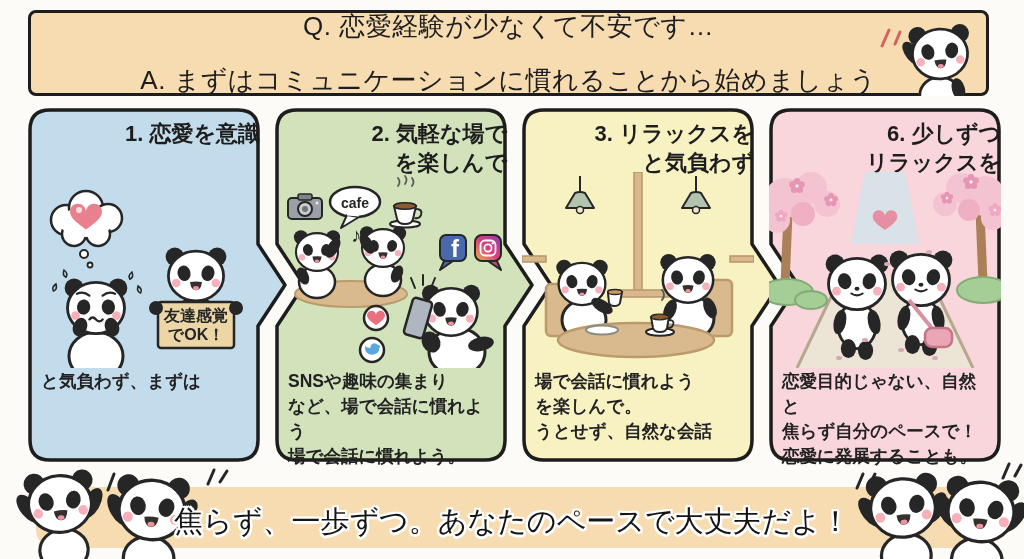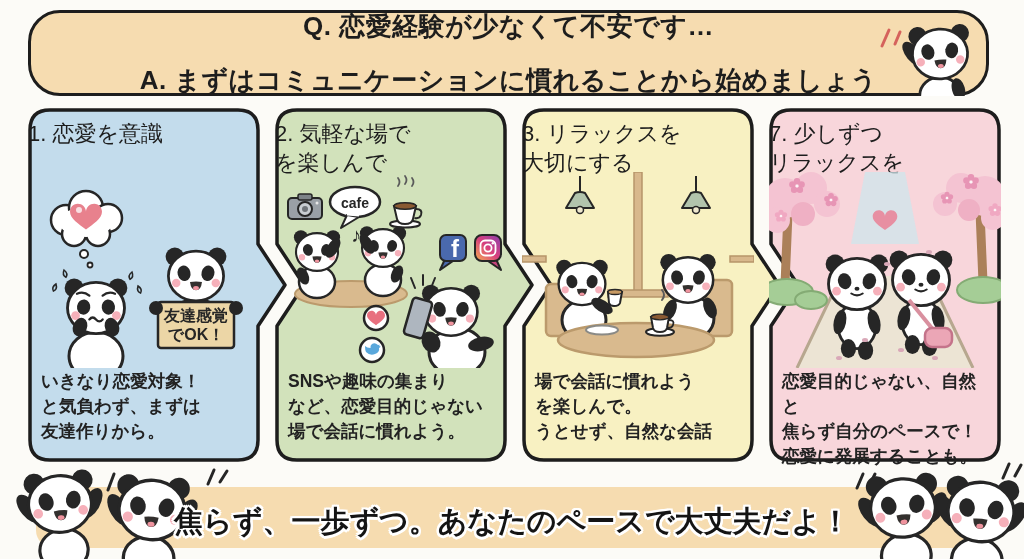--- a/index.html
+++ b/index.html
@@ -1,37 +1,37 @@
 <!DOCTYPE html>
 <html><head>
 <meta charset="utf-8">
 <style>
   html,body{margin:0;padding:0}
   .stage{position:relative;width:1024px;height:559px;background:#fcfbf7;overflow:hidden;
          font-family:"Liberation Sans","DejaVu Sans",sans-serif;color:#1d1d1d}
   
   .banner{position:absolute;left:28px;top:10px;width:955px;height:80px;
-          border:3.5px solid #1d1d1d;border-radius:32px;
+          border:3.5px solid #1d1d1d;border-radius:8px;
           display:flex;flex-direction:column;justify-content:center;text-align:center;
-          font-weight:bold;z-index:1}
+          font-weight:normal;z-index:1}
   .banner .l1{font-size:26px;letter-spacing:.5px}
   .banner .l2{font-size:26px;margin-top:19px;letter-spacing:.5px}
   
   .panel{position:absolute;top:108px;width:262px;height:354px;z-index:1}
   .shell{position:absolute;left:0;top:0}
-  .ttl{position:absolute;top:11px;left:0;width:232px;text-align:left;
-       font-size:22px;line-height:1.33;font-weight:normal}
+  .ttl{position:absolute;top:11px;left:0;width:232px;text-align:right;
+       font-size:22px;line-height:1.33;font-weight:bold}
   .scene{position:absolute;top:64px;left:0}
   .desc{position:absolute;top:261px;left:13px;width:208px;
         font-size:17.5px;line-height:1.43;font-weight:bold;color:#222}
   
   .footer-banner{position:absolute;left:36px;top:487px;width:952px;height:61px;
                  border-radius:18px;z-index:1}
   .footer-text{position:absolute;left:0;top:502px;width:1024px;text-align:center;
-               font-size:29px;font-weight:bold;color:#141414;z-index:3;
+               font-size:29px;font-weight:normal;color:#141414;z-index:3;
                text-shadow:2.5px 0 0 #fff,-2.5px 0 0 #fff,0 2.5px 0 #fff,0 -2.5px 0 #fff,
                            2px 2px 0 #fff,-2px -2px 0 #fff,2px -2px 0 #fff,-2px 2px 0 #fff}
   .deco{position:absolute;z-index:2}
   svg text{font-family:"Liberation Sans","DejaVu Sans",sans-serif}
 </style>
 </head>
 <body>
 
 <div class="stage">
 
@@ -155,23 +155,21 @@
         <ellipse cx="168" cy="148" rx="25" ry="21" fill="#fff" stroke="#262626" stroke-width="3"></ellipse>
         <use href="#head-happy" transform="translate(168,104) scale(0.92)"></use>
         <rect x="130" y="130" width="76" height="46" rx="3" stroke="#262626" stroke-width="2.5" fill="#ecd6a6"></rect>
         <circle cx="128" cy="136" r="7" fill="#262626"></circle>
         <circle cx="208" cy="136" r="7" fill="#262626"></circle>
         <text x="168" y="149" text-anchor="middle" font-size="16" font-weight="bold" fill="#262626">友達感覚</text>
         <text x="168" y="168" text-anchor="middle" font-size="16" font-weight="bold" fill="#262626">でOK！</text>
       </g>
     </svg>
     <div class="desc">
-      <div>いきなり恋愛対象！</div>
       <div>と気負わず、まずは</div>
-      <div>友達作りから。</div>
     </div>
   </div>
 
   <div class="panel" style="left:275px">
     <svg class="shell" width="262" height="354" viewBox="0 0 262 354">
       <path d="M 22 2 L 210 2 Q 230 2 230 22 L 230 136 L 257 177 L 230 218 L 230 332 Q 230 352 210 352 L 22 352 Q 2 352 2 332 L 2 218 L 29 177 L 2 136 L 2 22 Q 2 2 22 2 Z" stroke="#1d1d1d" stroke-width="3.5" stroke-linejoin="round" fill="#d2e2bb"></path>
     </svg>
     <div class="ttl">
       <div>2. 気軽な場で</div>
       <div>を楽しんで</div>
@@ -237,32 +235,32 @@
         <path d="M 140 116 L 136 106 M 148 113 L 148 103 M 156 116 L 160 106" stroke="#262626" stroke-width="2" stroke-linecap="round"></path>
         <g transform="translate(143,146) rotate(16)">
           <rect x="-10" y="-19" width="20" height="38" rx="3.5" fill="#aeb6bf" stroke="#262626" stroke-width="2.5"></rect>
         </g>
         <ellipse cx="156" cy="170" rx="9" ry="11" fill="#262626" transform="rotate(-28 156 170)"></ellipse>
         <ellipse cx="206" cy="172" rx="13" ry="7" fill="#262626" transform="rotate(-12 206 172)"></ellipse>
       </g>
     </svg>
     <div class="desc">
       <div>SNSや趣味の集まり</div>
-      <div>など、恋愛目的じゃない</div>
+      <div>など、場で会話に慣れよう</div>
       <div>場で会話に慣れよう。</div>
     </div>
   </div>
 
   <div class="panel" style="left:522px">
     <svg class="shell" width="262" height="354" viewBox="0 0 262 354">
       <path d="M 22 2 L 210 2 Q 230 2 230 22 L 230 136 L 257 177 L 230 218 L 230 332 Q 230 352 210 352 L 22 352 Q 2 352 2 332 L 2 218 L 29 177 L 2 136 L 2 22 Q 2 2 22 2 Z" stroke="#1d1d1d" stroke-width="3.5" stroke-linejoin="round" fill="#f8f1c2"></path>
     </svg>
     <div class="ttl">
       <div>3. リラックスを</div>
-      <div>大切にする</div>
+      <div>と気負わず</div>
     </div>
     <svg class="scene" width="232" height="196" viewBox="0 0 232 196">
       <rect x="112" y="0" width="8" height="122" fill="#d8b88c" stroke="#b6956a" stroke-width="1.5"></rect>
       <rect x="86" y="118" width="60" height="7" fill="#d8b88c" stroke="#b6956a" stroke-width="1.5"></rect>
       <rect x="0" y="84" width="24" height="6" fill="#d8b88c" stroke="#b6956a" stroke-width="1.5"></rect>
       <rect x="208" y="84" width="24" height="6" fill="#d8b88c" stroke="#b6956a" stroke-width="1.5"></rect>
       <g transform="translate(58,4)">
         <path d="M 0 0 V 18" stroke="#262626" stroke-width="2"></path>
         <path d="M -14 32 L -5 17 Q 0 15 5 17 L 14 32 Z" fill="#b2c4ad" stroke="#262626" stroke-width="2" stroke-linejoin="round"></path>
         <circle cx="0" cy="34" r="3.5" fill="#efe8cf" stroke="#262626" stroke-width="1.5"></circle>
@@ -302,21 +300,21 @@
       <div>を楽しんで。</div>
       <div>うとせず、自然な会話</div>
     </div>
   </div>
 
   <div class="panel" style="left:769px">
     <svg class="shell" width="262" height="354" viewBox="0 0 262 354">
       <path d="M 22 2 L 210 2 Q 230 2 230 22 L 230 332 Q 230 352 210 352 L 22 352 Q 2 352 2 332 L 2 218 L 29 177 L 2 136 L 2 22 Q 2 2 22 2 Z" stroke="#1d1d1d" stroke-width="3.5" stroke-linejoin="round" fill="#f8d6db"></path>
     </svg>
     <div class="ttl">
-      <div>7. 少しずつ</div>
+      <div>6. 少しずつ</div>
       <div>リラックスを</div>
     </div>
     <svg class="scene" width="232" height="196" viewBox="0 0 232 196">
       <path d="M 96 0 L 136 0 L 150 72 L 82 72 Z" fill="#cfe6ec" opacity="0.75"></path>
       <path d="M 28 196 L 72 104 L 160 104 L 204 196 Z" fill="#ece4d4"></path>
       <path d="M 28 196 L 72 104 M 204 196 L 160 104" stroke="#b7a78f" stroke-width="3" fill="none"></path>
       <path d="M 20 18 L 16 112" stroke="#ab8059" stroke-width="9" stroke-linecap="round"></path>
       <path d="M 21 38 L 36 24" stroke="#ab8059" stroke-width="5" stroke-linecap="round"></path>
       <path d="M 210 16 L 214 110" stroke="#ab8059" stroke-width="9" stroke-linecap="round"></path>
       <path d="M 209 34 L 195 22" stroke="#ab8059" stroke-width="5" stroke-linecap="round"></path>

